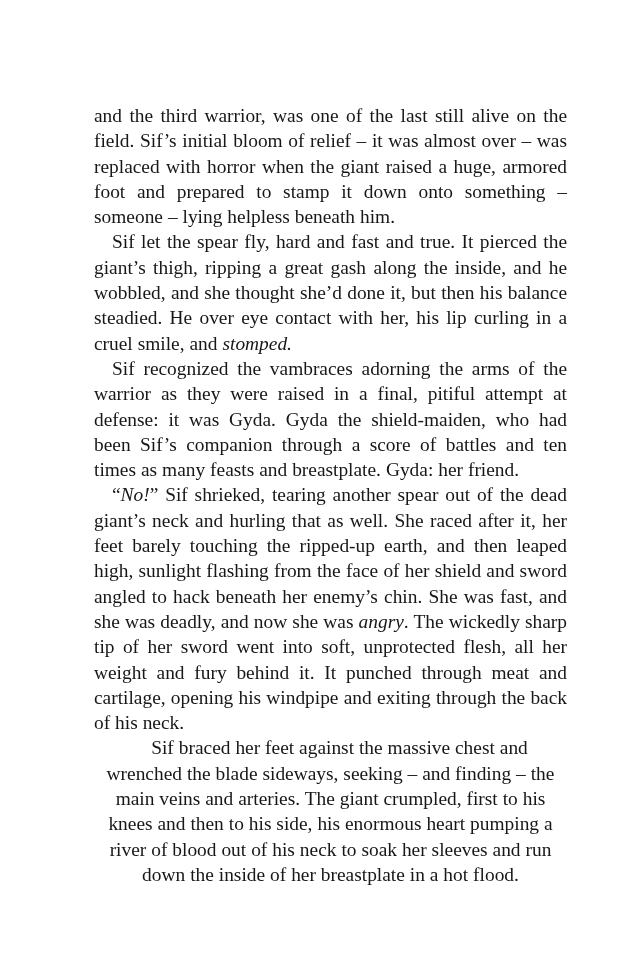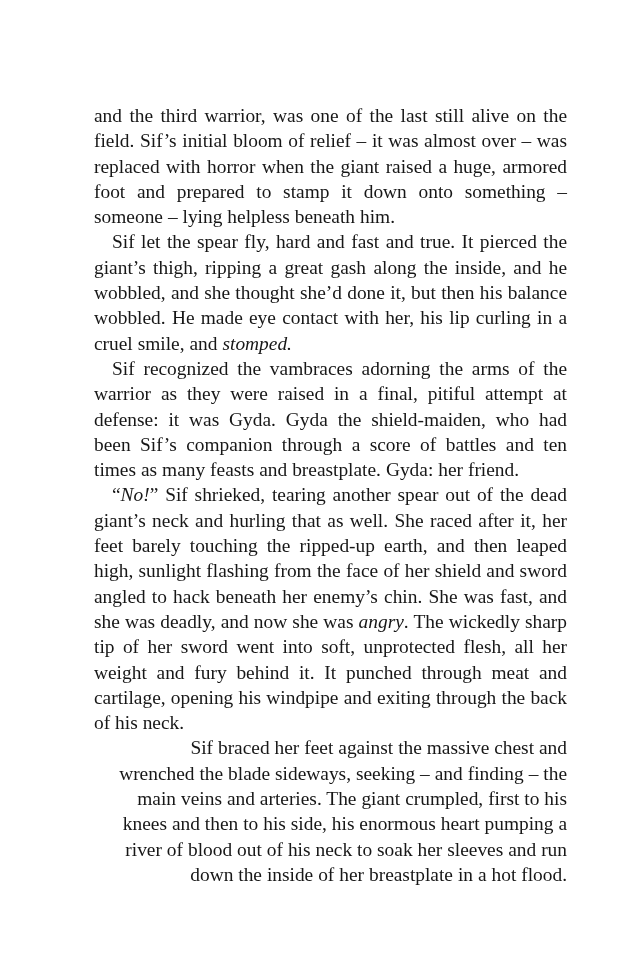--- a/index.html
+++ b/index.html
@@ -36,36 +36,36 @@
     color: #171717;
     text-indent: 18px;
     hyphens: none;
     -webkit-hyphens: none;
     word-spacing: 0.1px;
   }
   .para.no-indent {
     text-indent: 0;
   }
   .para:last-child {
-    text-align: right;
+    text-align: center;
   }
   em {
     font-style: italic;
     font-family: Liberation Serif, serif;
   }
 </style>
 </head>
 <body>
 
 <div class="page">
   <div class="text-block">
 
     <p class="para no-indent">and the third warrior, was one of the last still alive on the field. Sif’s initial bloom of relief – it was almost over – was replaced with horror when the giant raised a huge, armored foot and prepared to stamp it down onto something – someone – lying helpless beneath him.</p>
 
-    <p class="para"><span>Sif let the spear fly, hard and fast and true. It pierced the giant’s thigh, ripping a great gash along the inside, and he wobbled, and she thought she’d done it, but then his balance wobbled. He made eye contact with her, his lip curling in a cruel smile, and </span><em>stomped.</em></p>
+    <p class="para"><span>Sif let the spear fly, hard and fast and true. It pierced the giant’s thigh, ripping a great gash along the inside, and he wobbled, and she thought she’d done it, but then his balance steadied. He over eye contact with her, his lip curling in a cruel smile, and </span><em>stomped.</em></p>
 
     <p class="para">Sif recognized the vambraces adorning the arms of the warrior as they were raised in a final, pitiful attempt at defense: it was Gyda. Gyda the shield-maiden, who had been Sif’s companion through a score of battles and ten times as many feasts and breastplate. Gyda: her friend.</p>
 
     <p class="para"><span>“</span><em>No!</em><span>”</span><span> Sif shrieked, tearing another spear out of the dead giant’s neck and hurling that as well. She raced after it, her feet barely touching the ripped-up earth, and then leaped high, sunlight flashing from the face of her shield and sword angled to hack beneath her enemy’s chin. She was fast, and she was deadly, and now she was </span><em>angry</em><span>. The wickedly sharp tip of her sword went into soft, unprotected flesh, all her weight and fury behind it. It punched through meat and cartilage, opening his windpipe and exiting through the back of his neck.</span></p>
 
     <p class="para">Sif braced her feet against the massive chest and wrenched the blade sideways, seeking – and finding – the main veins and arteries. The giant crumpled, first to his knees and then to his side, his enormous heart pumping a river of blood out of his neck to soak her sleeves and run down the inside of her breastplate in a hot flood.</p>
 
   </div>
 </div>
 

